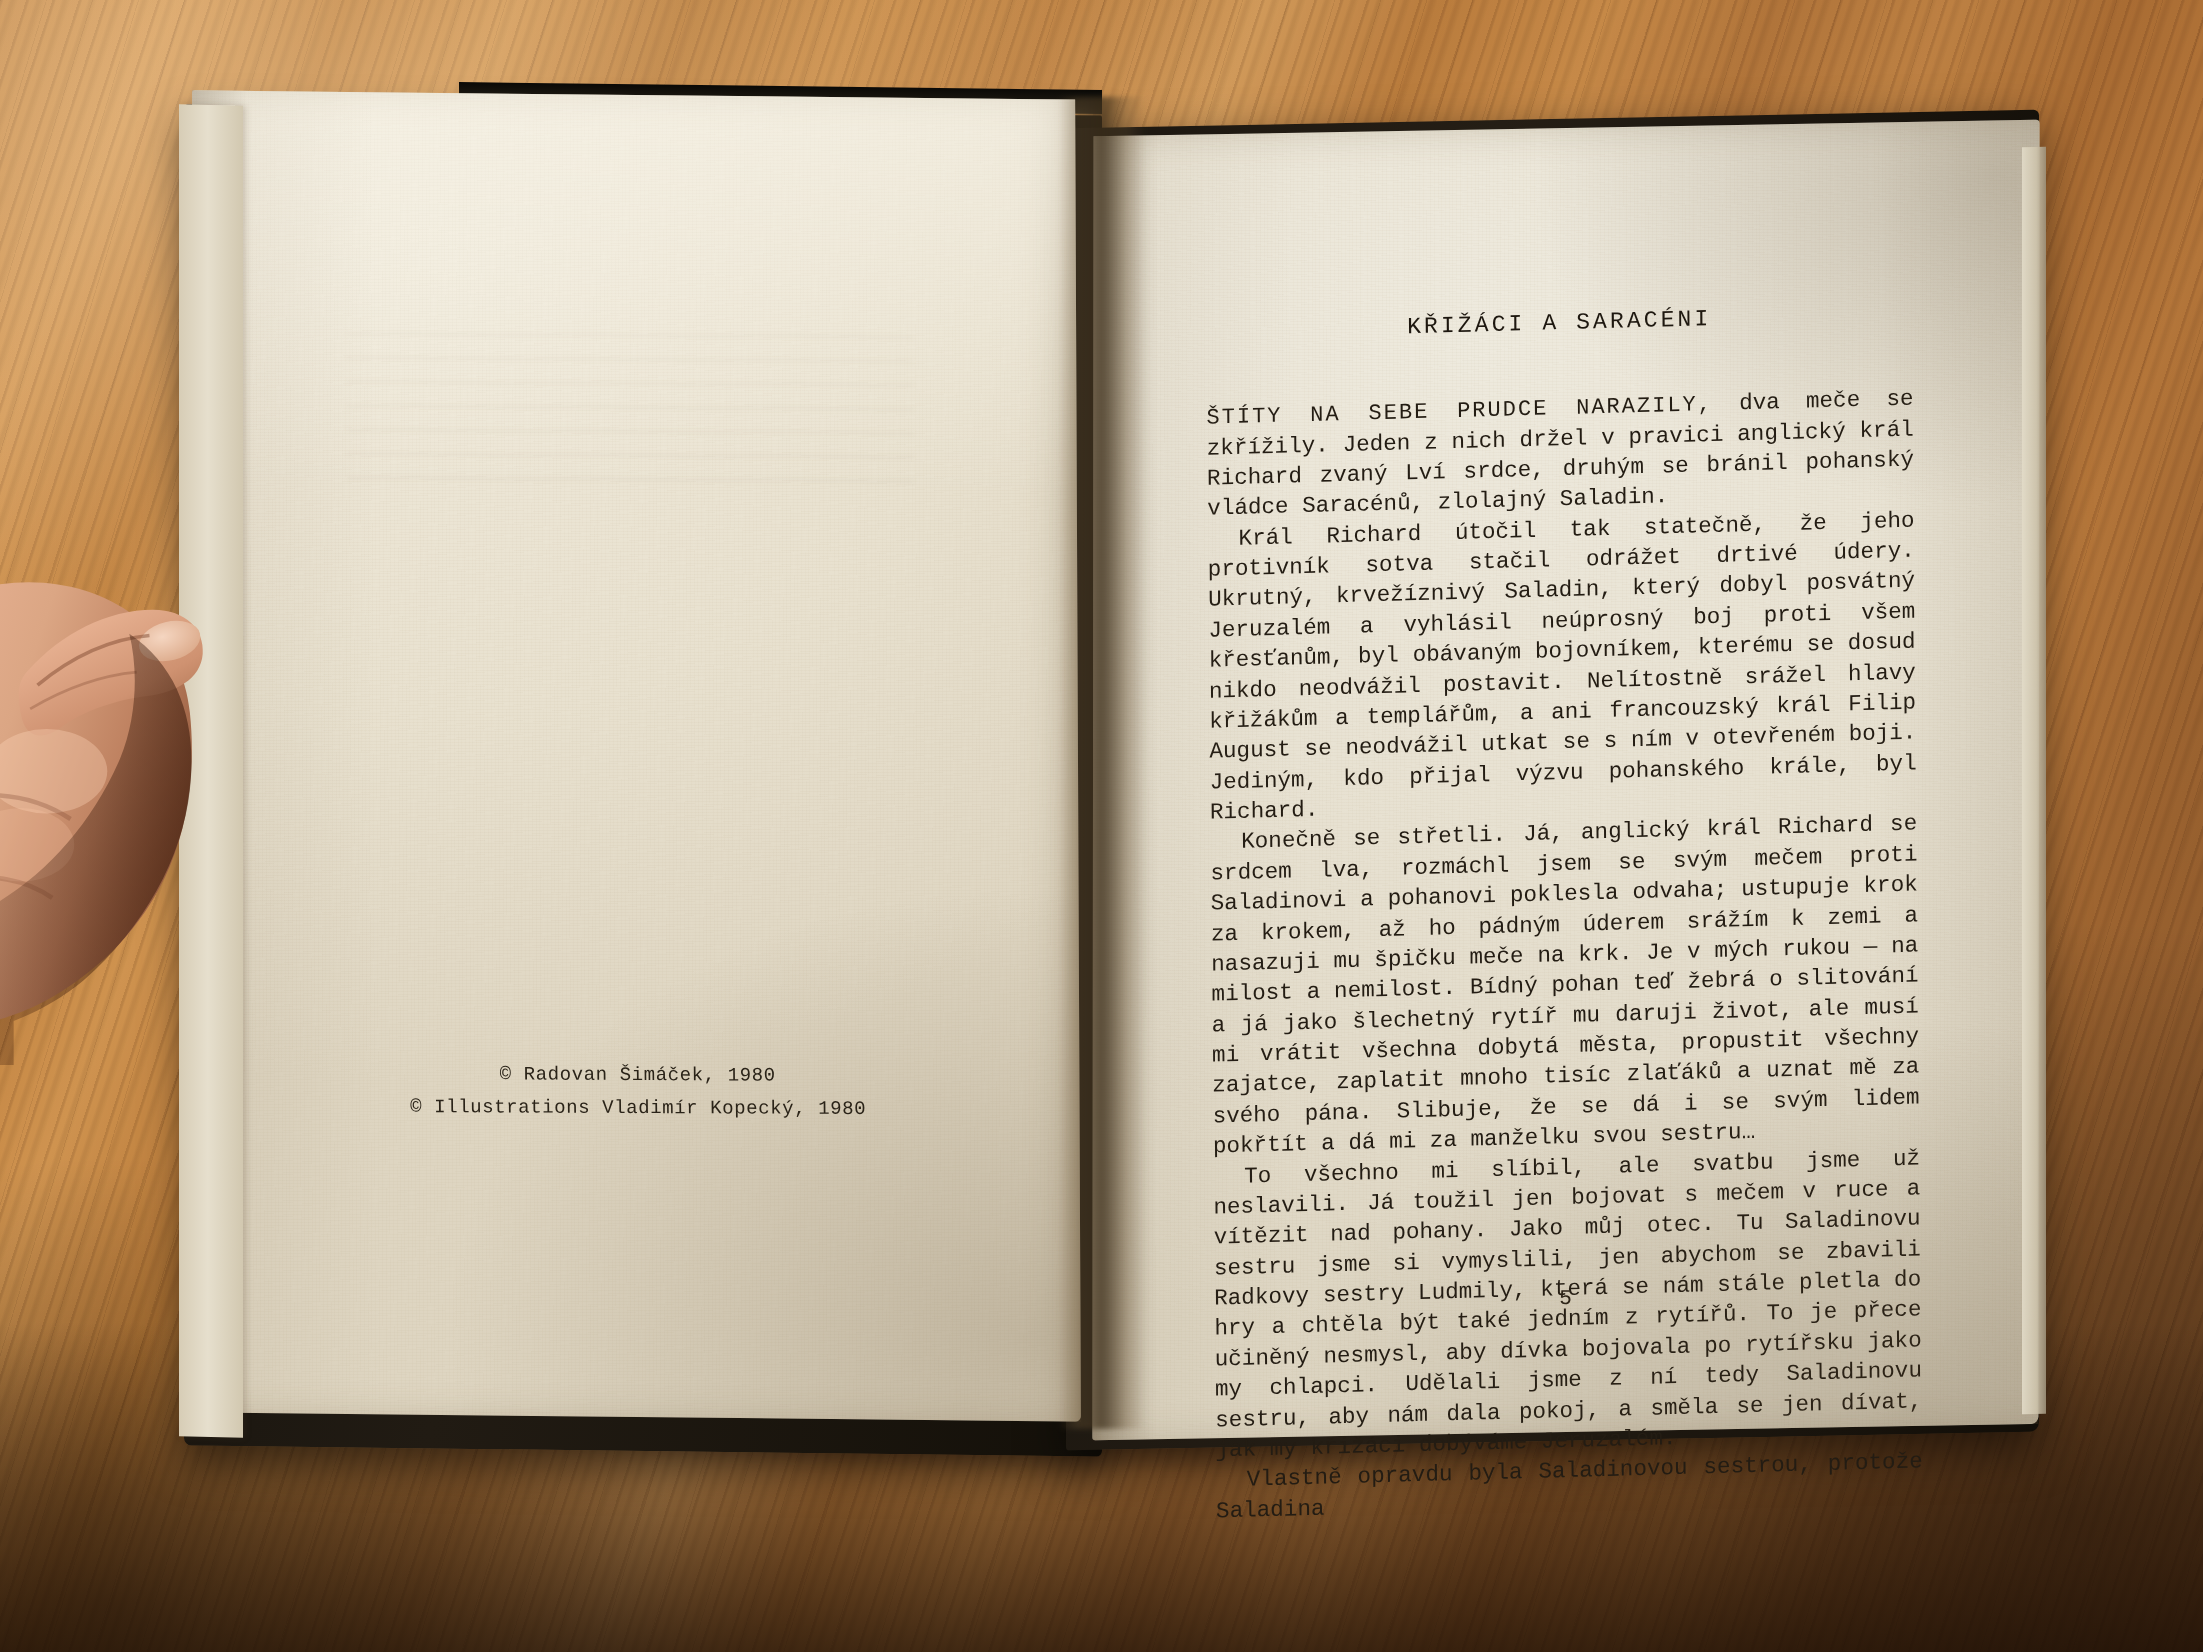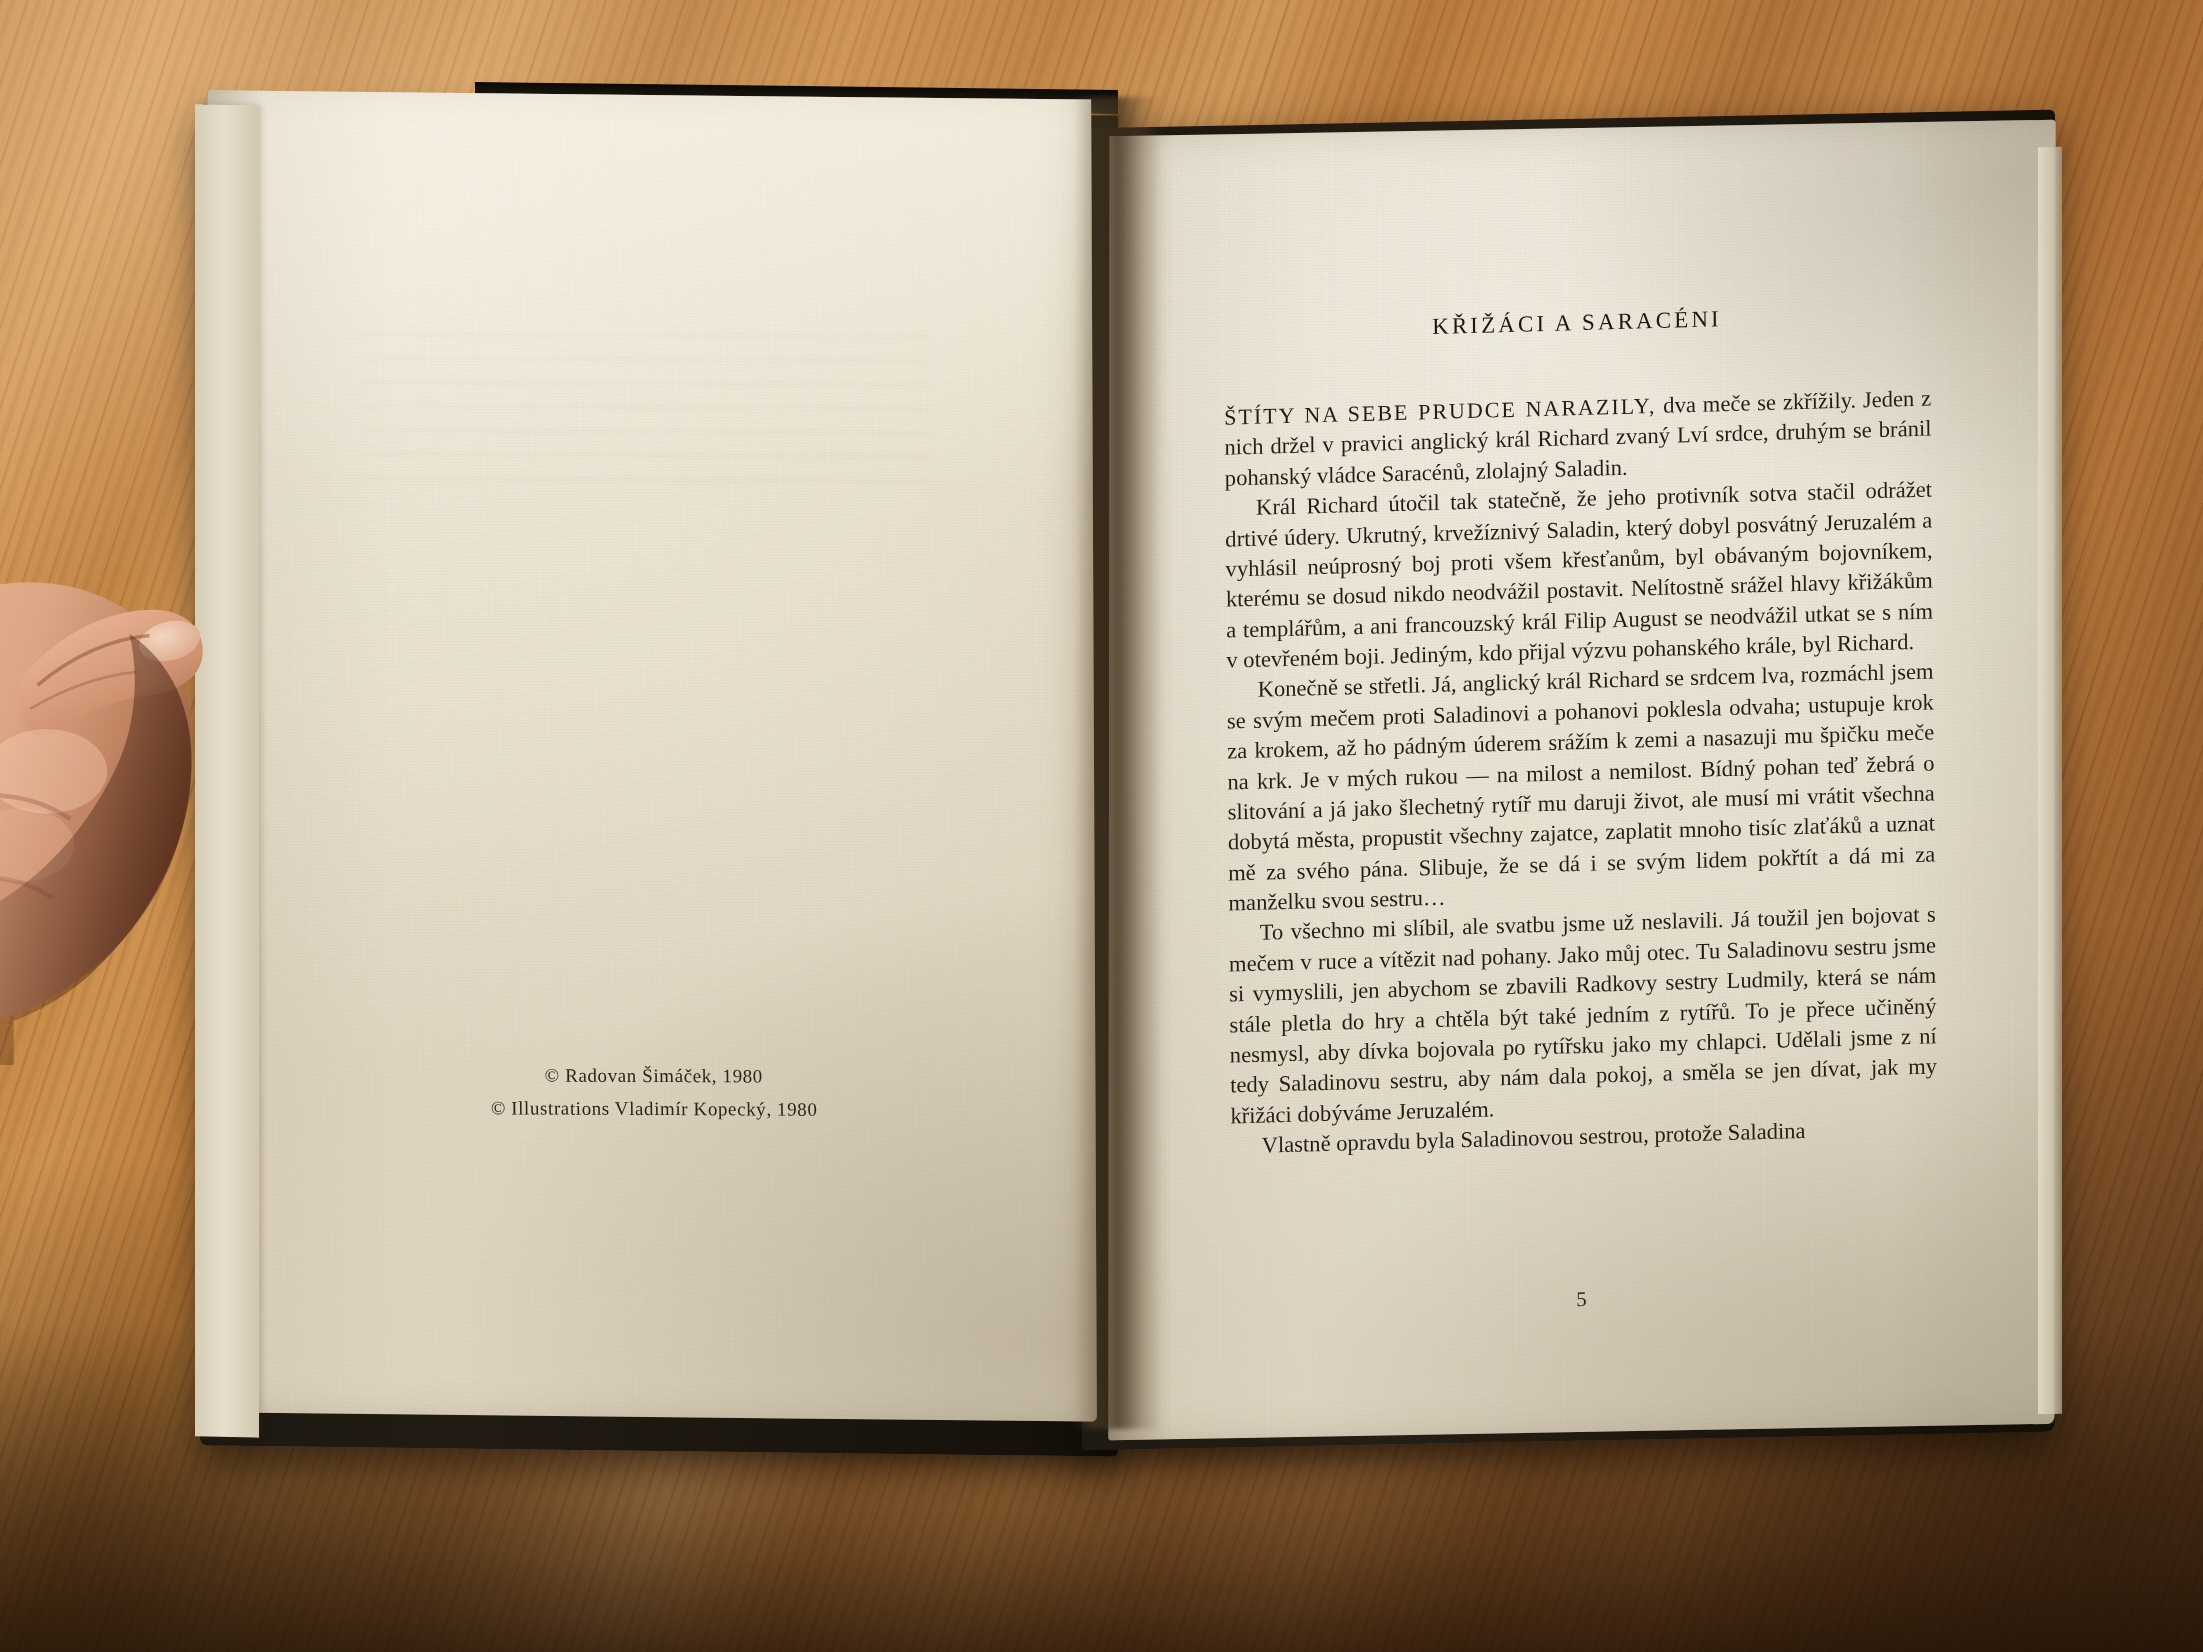--- a/index.html
+++ b/index.html
@@ -87,25 +87,26 @@
     top: 496px;
     width: 386px;
     height: 569px;
     z-index: 5;
   }
   .hand svg { display: block; }
 
   
   .book {
     position: absolute;
-    left: 200px;
+    left: 184px;
     top: 110px;
     width: 1864px;
     height: 1377px;
     z-index: 4;
+    font-family: Liberation Mono, monospace;
   }
 
   
   .cover-left {
     position: absolute;
     left: 0px;
     top: 0px;
     width: 918px;
     height: 1341px;
     background: linear-gradient(95deg, #19150f 0%, #211b13 35%, #141009 100%);

